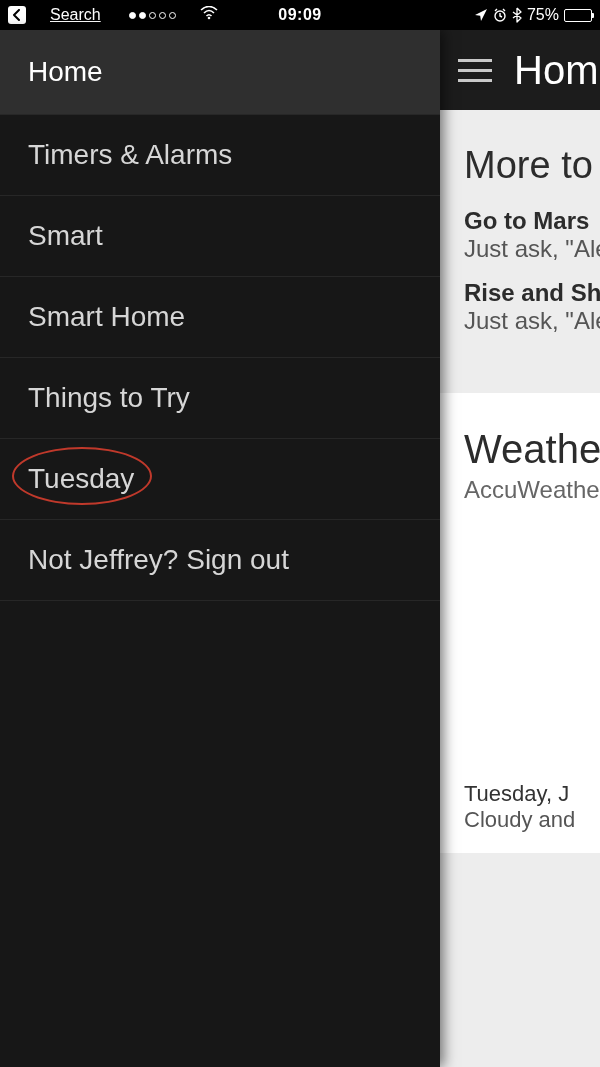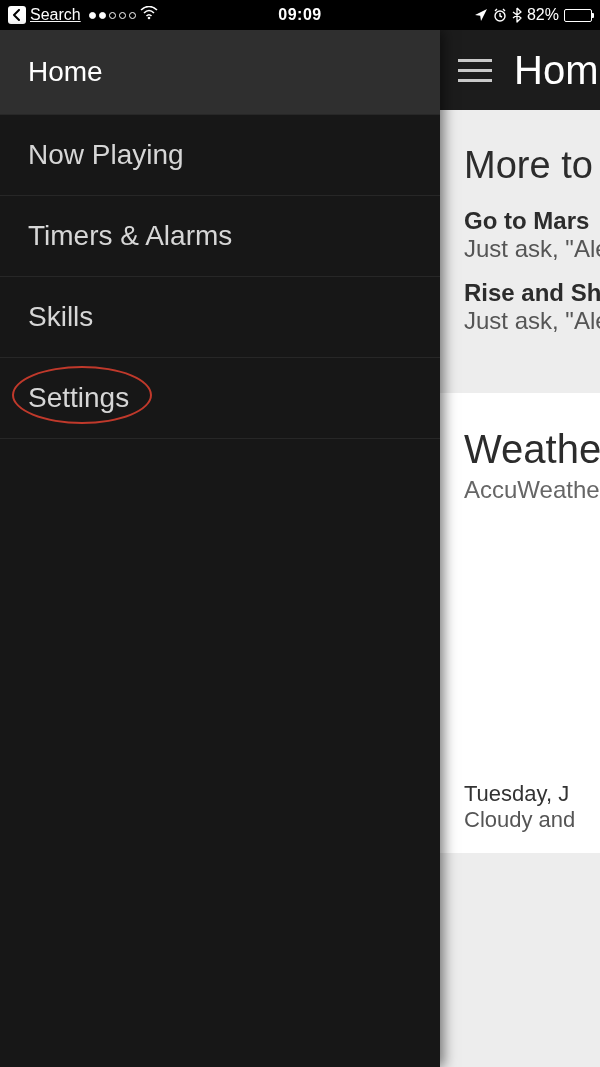--- a/index.html
+++ b/index.html
@@ -1,20 +1,20 @@
 <!DOCTYPE html>
 <html><head>
   <meta charset="utf-8">
   <style>
     * { margin:0; padding:0; box-sizing:border-box; font-family:-apple-system,"Helvetica Neue",Arial,sans-serif; }
     body { width:600px; height:1067px; overflow:hidden; background:#171717; position:relative; }
 
     
     .status-bar { height:30px; background:#000; color:#fff; display:flex; align-items:center; font-size:16px; padding:0 8px; position:relative; }
-    .status-left { display:flex; align-items:center; gap:4px; }
+    .status-left { display:flex; align-items:center; gap:24px; }
     .back-chevron { width:18px; height:18px; background:#fff; border-radius:3px; display:flex; align-items:center; justify-content:center; }
     .back-chevron svg { display:block; }
     .search-link { text-decoration:underline; color:#fff; }
     .dots { display:flex; gap:3px; margin-left:4px; }
     .dot { width:7px; height:7px; border-radius:50%; border:1px solid #fff; }
     .dot.filled { background:#fff; }
     .status-time { position:absolute; left:0; right:0; text-align:center; font-weight:600; letter-spacing:0.5px; }
     .status-right { margin-left:auto; display:flex; align-items:center; gap:5px; }
     .status-right svg { display:block; }
     .battery-shell { width:28px; height:13px; border:1px solid #fff; border-radius:2px; position:relative; padding:1px; }
@@ -86,36 +86,38 @@
           <circle cx="7" cy="8" r="5" stroke="#fff" stroke-width="1.4" fill="none"></circle>
           <path d="M7 5 L7 8 L9 9" stroke="#fff" stroke-width="1.4" fill="none"></path>
           <path d="M2 3 L4 1 M12 3 L10 1" stroke="#fff" stroke-width="1.4"></path>
         </svg>
     </span>
     <span>
       <svg width="10" height="16" viewBox="0 0 10 16">
           <path d="M5 1 L5 15 L9 11 L1 5 M5 1 L9 5 L1 11" stroke="#fff" stroke-width="1.3" fill="none" stroke-linejoin="round"></path>
         </svg>
     </span>
-    <span>82%</span>
+    <span>75%</span>
     <span class="battery-shell">
       <span class="battery-fill" style="width:82%"></span>
     </span>
   </div>
 </div>
 
 <div class="sidebar">
   <div class="menu-item home"><span>Home</span></div>
-  <div class="menu-item"><span>Now Playing</span></div>
   <div class="menu-item"><span>Timers &amp; Alarms</span></div>
-  <div class="menu-item"><span>Skills</span></div>
+  <div class="menu-item"><span>Smart</span></div>
+  <div class="menu-item"><span>Smart Home</span></div>
+  <div class="menu-item"><span>Things to Try</span></div>
   <div class="menu-item">
-    <span>Settings</span>
+    <span>Tuesday</span>
     <span class="annotation-ellipse"></span>
   </div>
+  <div class="menu-item"><span>Not Jeffrey? Sign out</span></div>
 </div>
 
 <div class="main">
   <div class="main-header">
     <span class="hamburger">
         <span></span>
         <span></span>
         <span></span>
       </span>
     <span class="main-title">Home</span>

